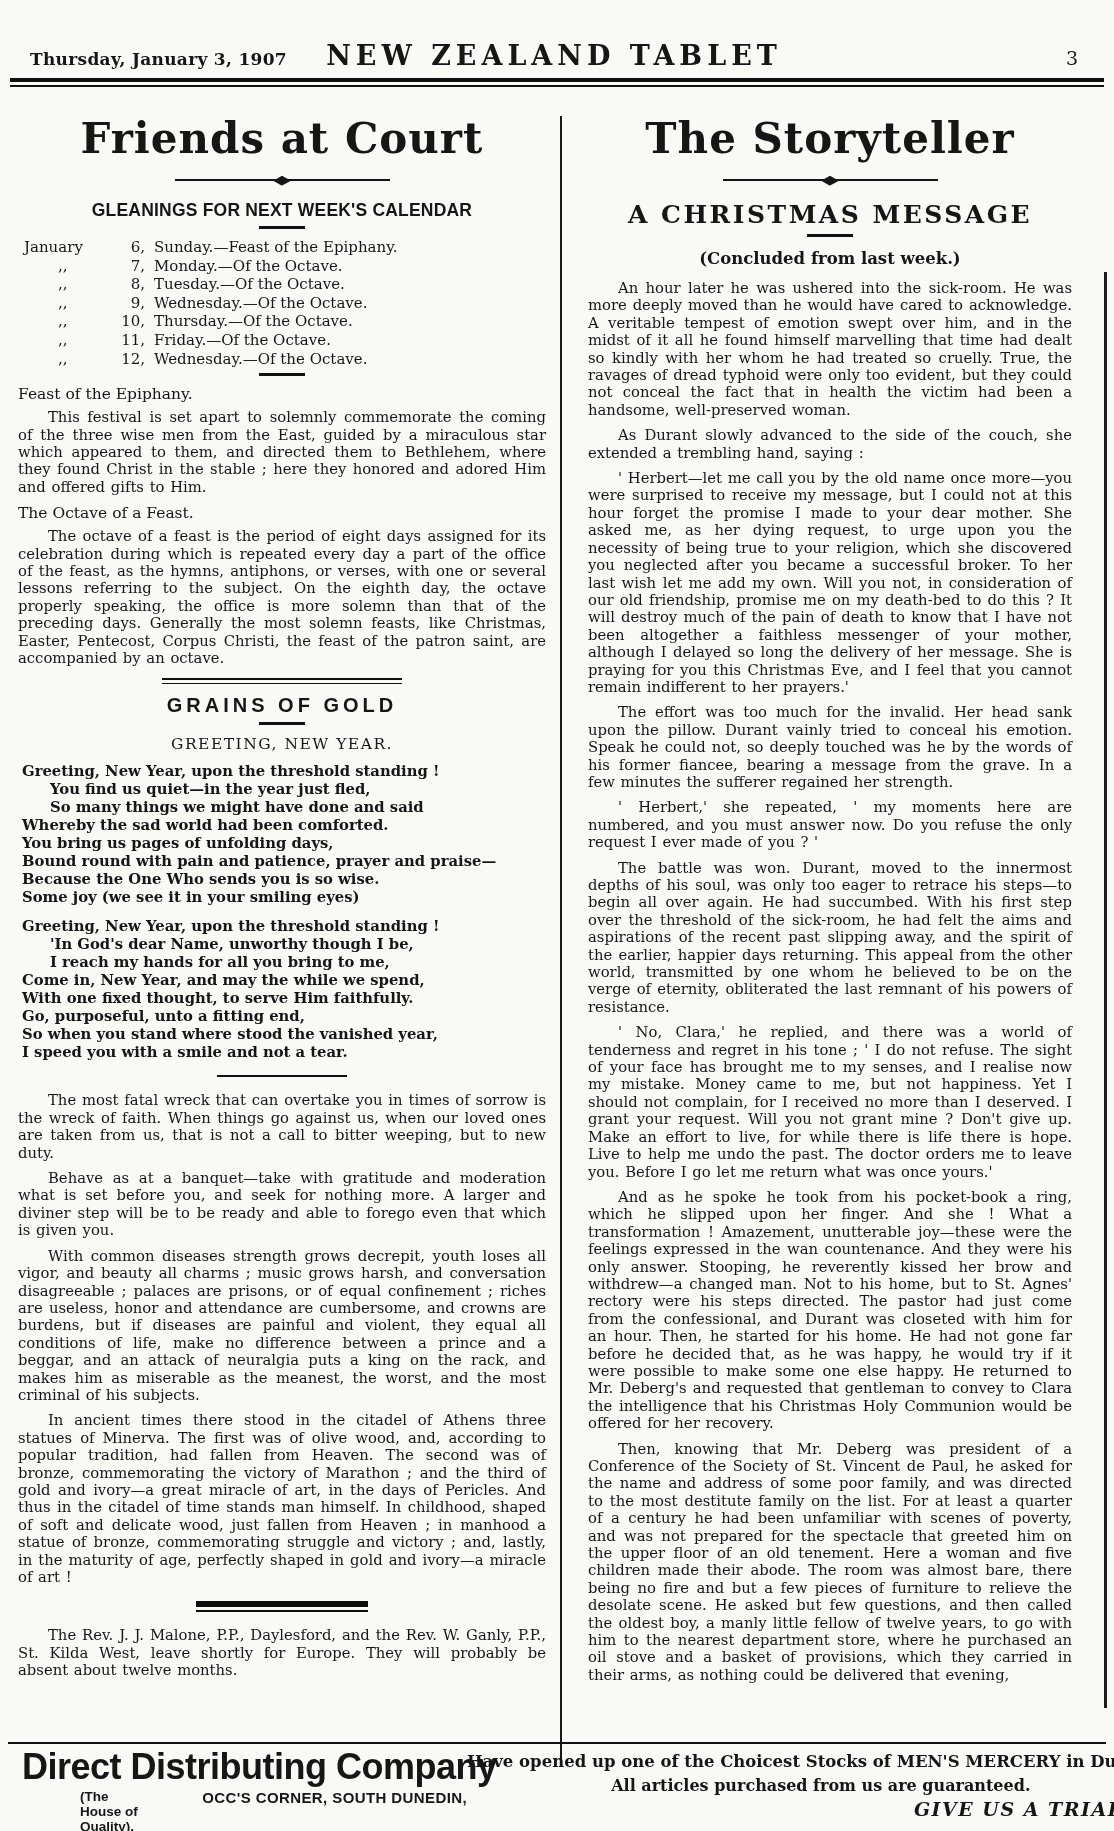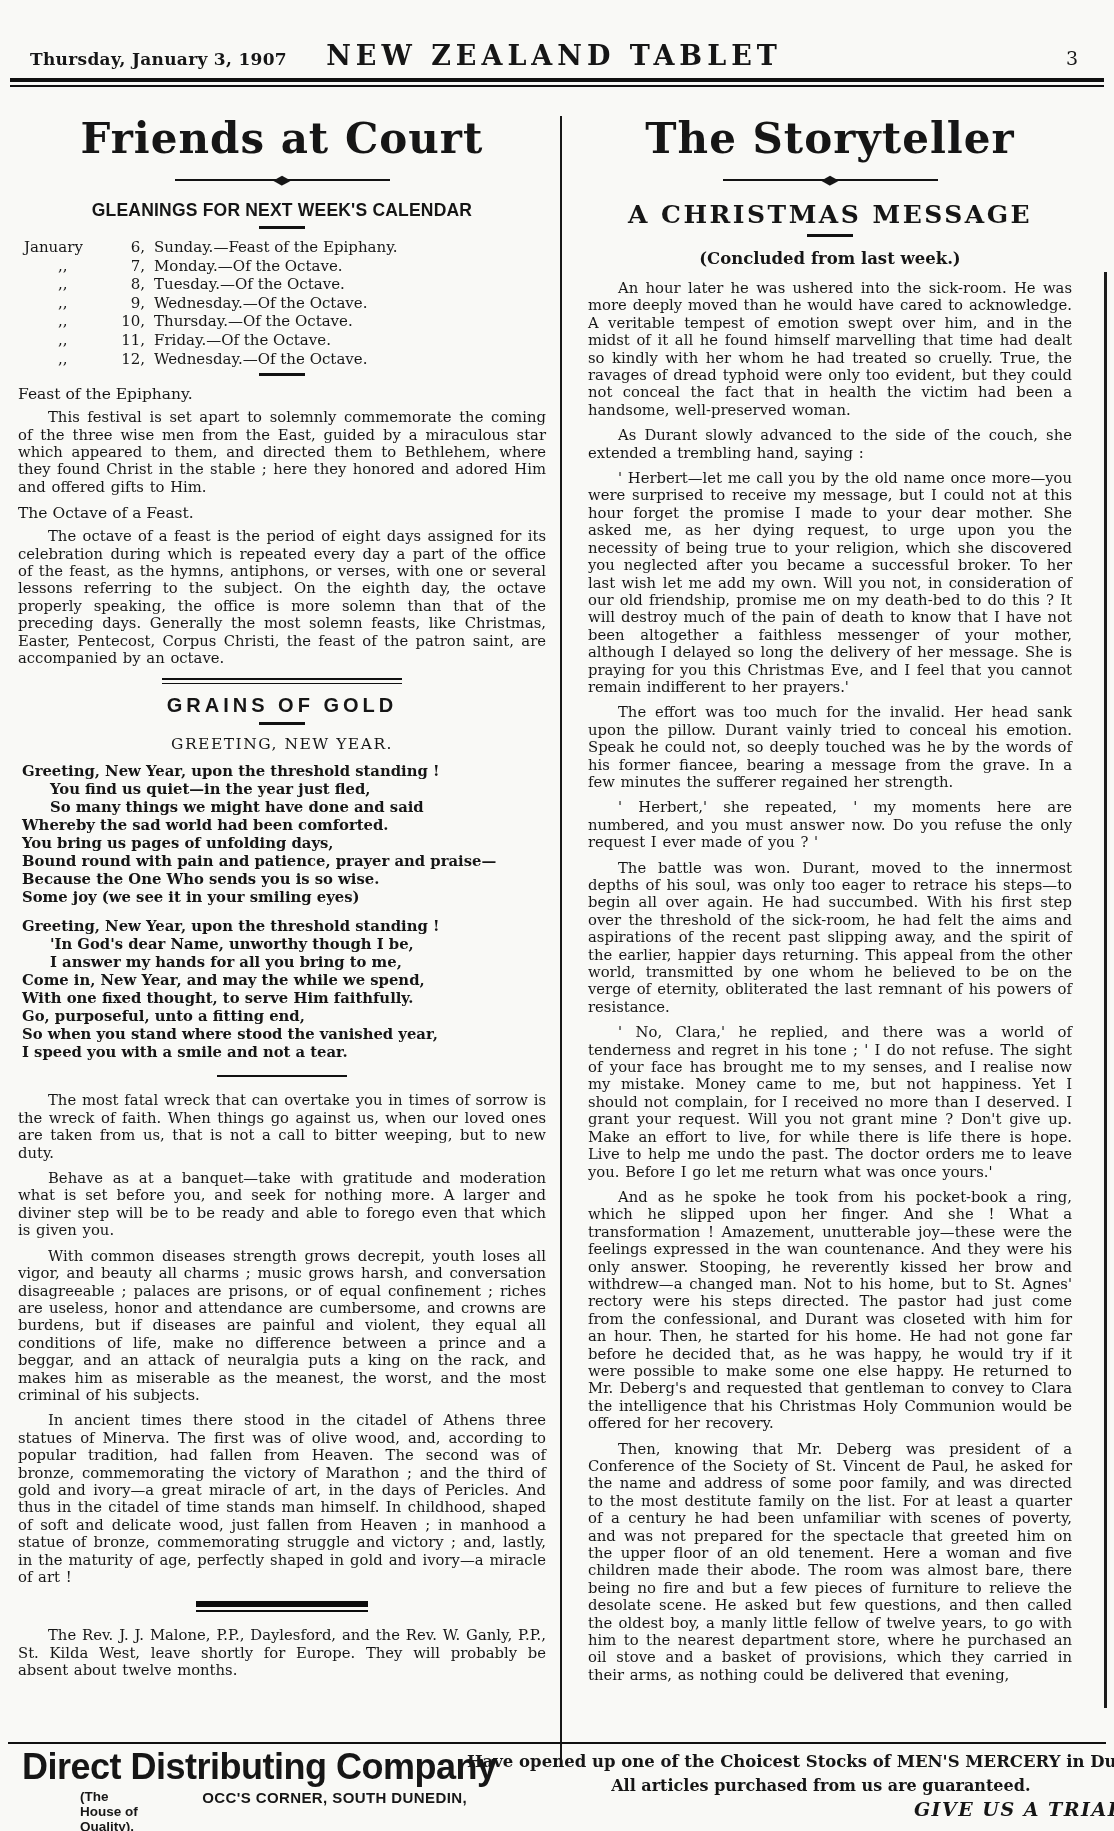--- a/index.html
+++ b/index.html
@@ -142,21 +142,21 @@
         <div class="pl ind">So many things we might have done and said</div>
         <div class="pl">Whereby the sad world had been comforted.</div>
         <div class="pl">You bring us pages of unfolding days,</div>
         <div class="pl">Bound round with pain and patience, prayer and praise—</div>
         <div class="pl">Because the One Who sends you is so wise.</div>
         <div class="pl">Some joy (we see it in your smiling eyes)</div>
       </div>
       <div class="poem">
         <div class="pl">Greeting, New Year, upon the threshold standing !</div>
         <div class="pl ind">'In God's dear Name, unworthy though I be,</div>
-        <div class="pl ind">I answer my hands for all you bring to me,</div>
+        <div class="pl ind">I reach my hands for all you bring to me,</div>
         <div class="pl">Come in, New Year, and may the while we spend,</div>
         <div class="pl">With one fixed thought, to serve Him faithfully.</div>
         <div class="pl">Go, purposeful, unto a fitting end,</div>
         <div class="pl">So when you stand where stood the vanished year,</div>
         <div class="pl">I speed you with a smile and not a tear.</div>
       </div>
 
       <div class="poem-rule"></div>
 
       <p class="body">The most fatal wreck that can overtake you in times of sorrow is the wreck of faith. When things go against us, when our loved ones are taken from us, that is not a call to bitter weeping, but to new duty.</p>

